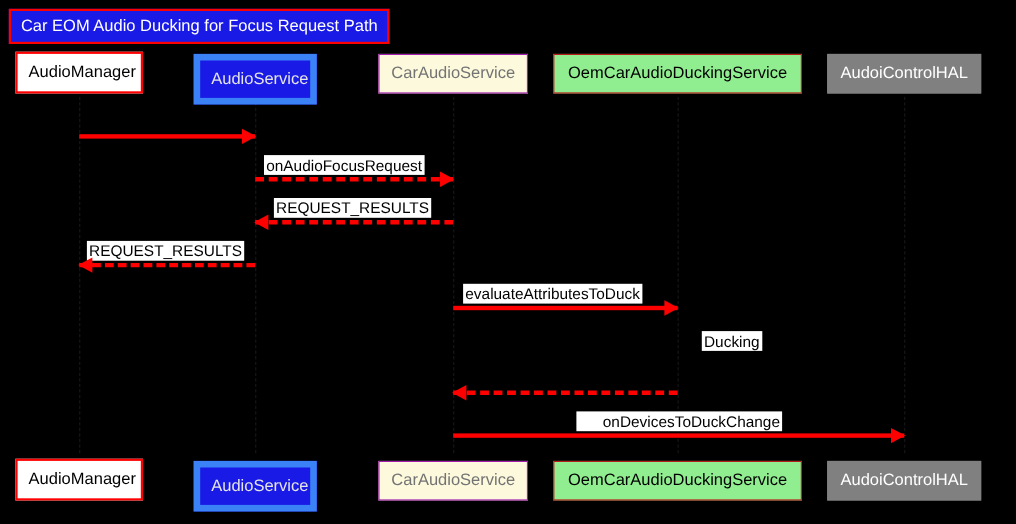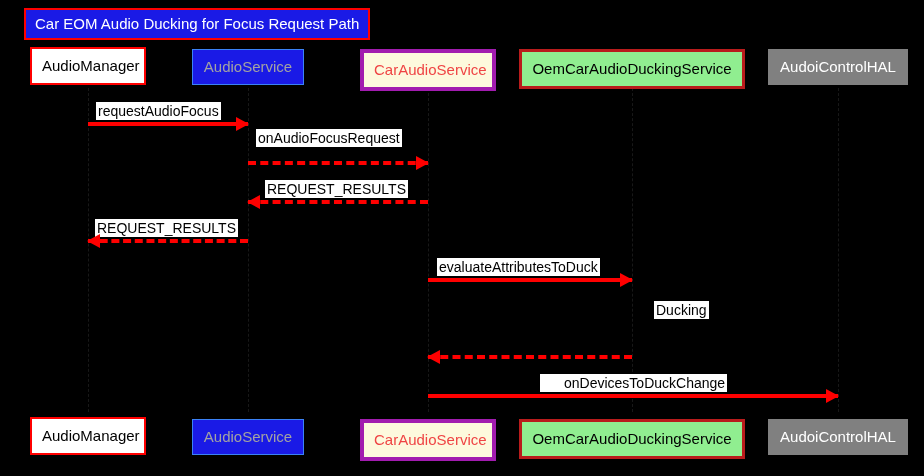--- a/index.html
+++ b/index.html
@@ -11,21 +11,20 @@
     width: 924px;
     height: 476px;
     overflow: hidden;
     font-family: "Liberation Sans", sans-serif;
   }
   #diagram {
     position: relative;
     width: 872px;
     height: 476px;
     background: #000000;
-    margin-left: 16px;
   }
 
   
   .title-box {
     position: absolute;
     left: 8px;
     top: 8px;
     background: #1a1ae6;
     border: 2px solid #ff0000;
     color: #ffffff;
@@ -47,32 +46,32 @@
     padding: 9px 10px 10px 10px;
     border: 1px solid #000000;
   }
   .p-white {
     background: #ffffff;
     color: #000000;
     border: 2px solid #ff0000;
   }
   .p-blue {
     background: #1a1ae6;
-    color: #a3a3a3;
-    border: 1px solid #3b82f6;
+    color: #e5e5e5;
+    border: 6px solid #3b82f6;
   }
   .p-ivory {
     background: #fdf9dd;
-    color: #ef4444;
-    border: 4px solid #a21caf;
+    color: #737373;
+    border: 1px solid #a21caf;
   }
   .p-green {
     background: #90ee90;
     color: #000000;
-    border: 3px solid #b91c1c;
+    border: 1px solid #b91c1c;
   }
   .p-gray {
     background: #808080;
     color: #ffffff;
     border: 1px solid #808080;
   }
 
   
   .lifeline {
     position: absolute;
@@ -154,27 +153,26 @@
   <div class="participant p-ivory" style="left:344px; top:49px; width:136px;">
     <span>CarAudioService</span>
   </div>
   <div class="participant p-green" style="left:503px; top:49px; width:226px;">
     <span>OemCarAudioDuckingService</span>
   </div>
   <div class="participant p-gray" style="left:752px; top:49px; width:140px;">
     <span>AudoiControlHAL</span>
   </div>
 
-  <div class="msg-label" style="left:80px; top:102px;">requestAudioFocus</div>
   <div class="msg to-right" style="left:72px; top:122px; width:160px;">
     <div class="line" style="width:160px;"></div>
     <div class="head"></div>
   </div>
 
-  <div class="msg-label" style="left:240px; top:129px;">onAudioFocusRequest</div>
+  <div class="msg-label" style="left:240px; top:141px;">onAudioFocusRequest</div>
   <div class="msg dashed to-right" style="left:232px; top:161px; width:180px;">
     <div class="line" style="width:180px;"></div>
     <div class="head"></div>
   </div>
 
   <div class="msg-label" style="left:249px; top:180px;">REQUEST_RESULTS</div>
   <div class="msg dashed to-left" style="left:232px; top:200px; width:180px;">
     <div class="line" style="width:180px;"></div>
     <div class="head"></div>
   </div>

